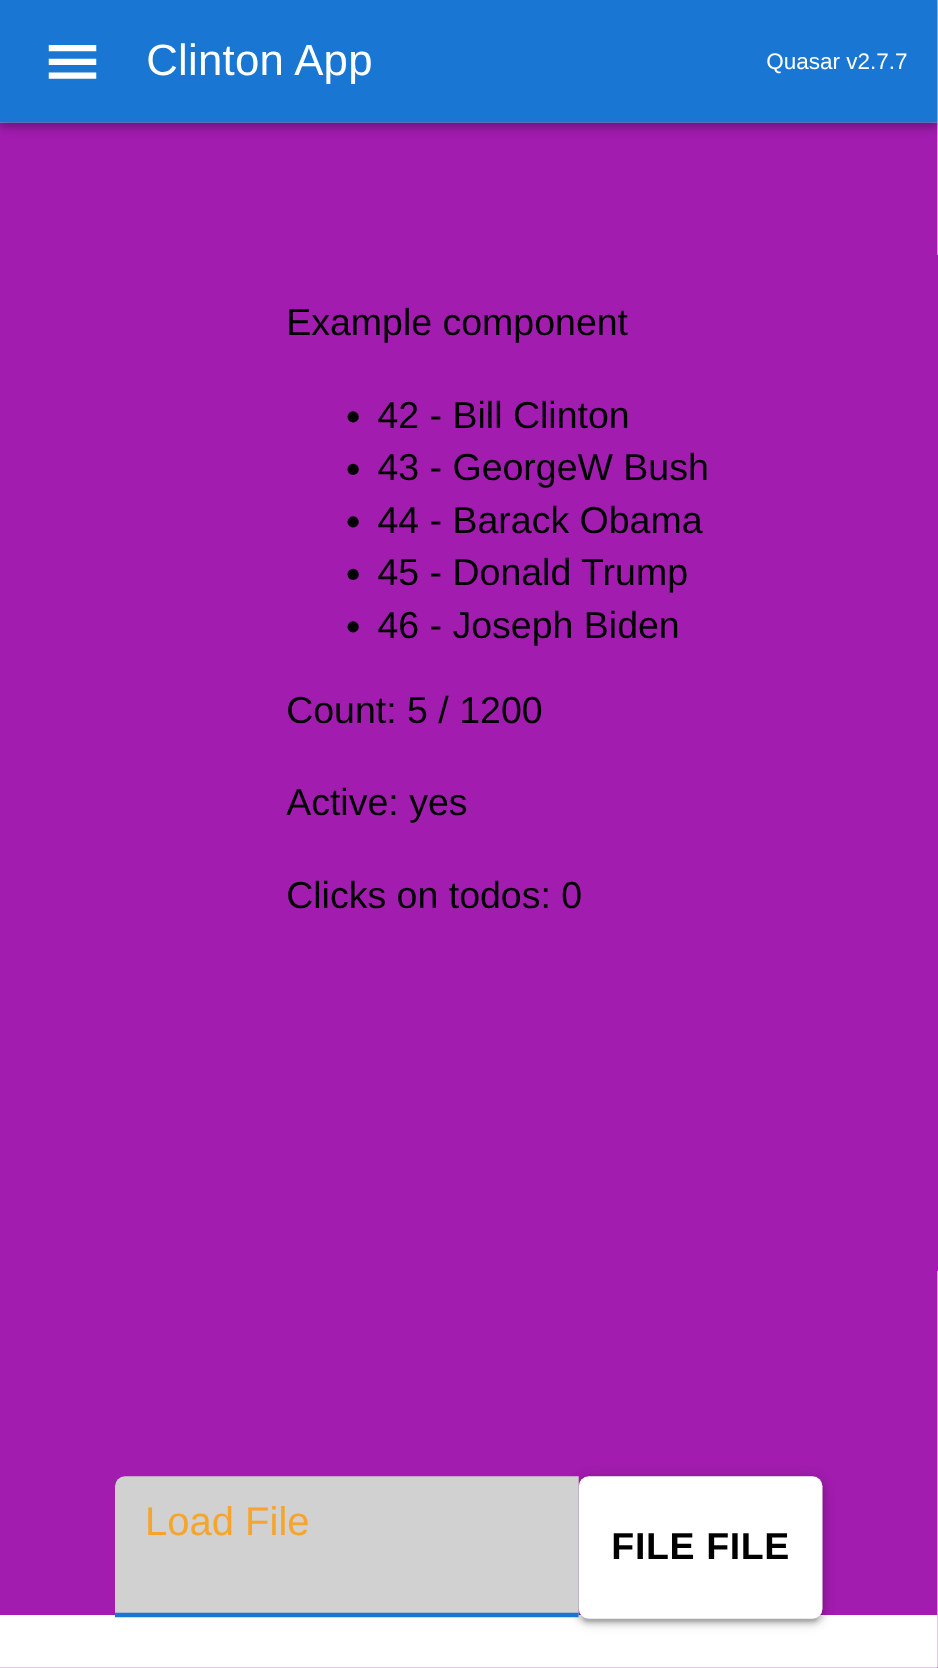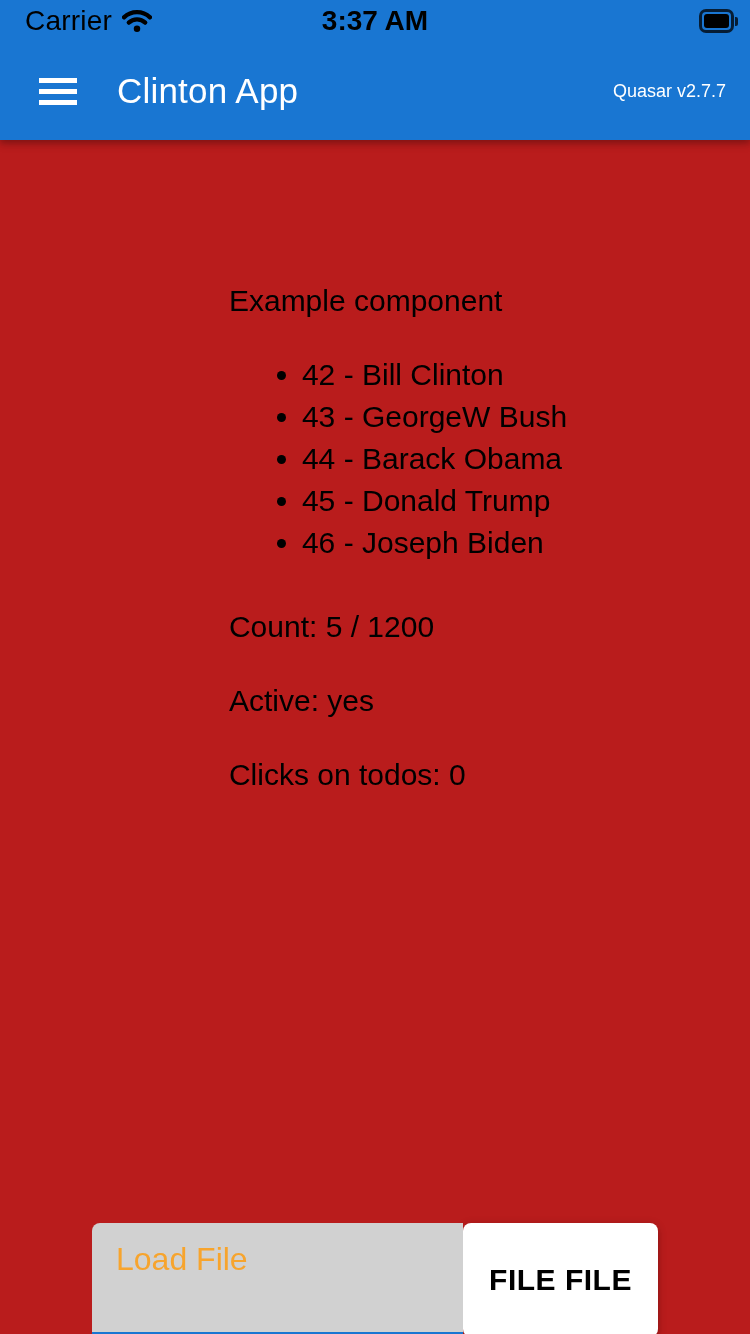--- a/index.html
+++ b/index.html
@@ -85,31 +85,31 @@
   .app-title {
     margin-left: 34px;
     color: #fff;
     font-size: 35px;
     font-weight: 400;
     letter-spacing: 0.2px;
   }
   .spacer { flex: 1; }
   .app-version { color: #ffffff; font-size: 18px; font-weight: 400; }
   
-  .page { position: relative; height: 1194px; background: #b91c1c; padding-left: 46px; }
+  .page { position: relative; height: 1194px; background: #a21caf; padding-left: 46px; }
   .example-block {
     width: fit-content;
     margin: 0 auto;
     padding-top: 140px;
     font-size: 30px;
     line-height: 42px;
     color: #000;
   }
   .example-block p { margin: 0 0 32px 0; }
-  .todo-list { margin: 0 0 42px 0; padding-left: 73px; list-style: disc; }
+  .todo-list { margin: 0 0 26px 0; padding-left: 73px; list-style: disc; }
   .todo-list li { line-height: 42px; cursor: pointer; }
   
   .controls {
     position: absolute;
     left: 92px; top: 1083px;
     display: flex;
     align-items: flex-start;
   }
   .file-field {
     position: relative;
@@ -138,35 +138,20 @@
     color: #000;
     cursor: pointer;
     box-shadow: 0 2px 10px rgba(0,0,0,0.2), 0 4px 4px rgba(0,0,0,0.14), 0 6px 2px -4px rgba(0,0,0,0.12);
   }
 </style>
 </head>
 <body>
 
 <div class="phone">
 
-  <div class="statusbar">
-    <span class="carrier">Carrier</span>
-    <svg class="wifi" viewBox="0 0 24 19">
-      <path d="M1.6 6.6 A 15 15 0 0 1 22.4 6.6" fill="none" stroke="#000" stroke-width="3.4" stroke-linecap="round"></path>
-      <path d="M5.4 10.8 A 9.6 9.6 0 0 1 18.6 10.8" fill="none" stroke="#000" stroke-width="3.4" stroke-linecap="round"></path>
-      <circle cx="12" cy="15.6" r="2.6" fill="#000"></circle>
-    </svg>
-    <span class="time">3:37 AM</span>
-    <div class="battery">
-      <div class="battery-body">
-          <div class="battery-fill"></div>
-        </div>
-      <div class="battery-cap"></div>
-    </div>
-  </div>
 
   <div class="appbar">
     <button class="menu-btn" aria-label="menu">
       <span></span>
       <span></span>
       <span></span>
     </button>
     <div class="app-title">Clinton App</div>
     <div class="spacer"></div>
     <div class="app-version">Quasar v2.7.7</div>

